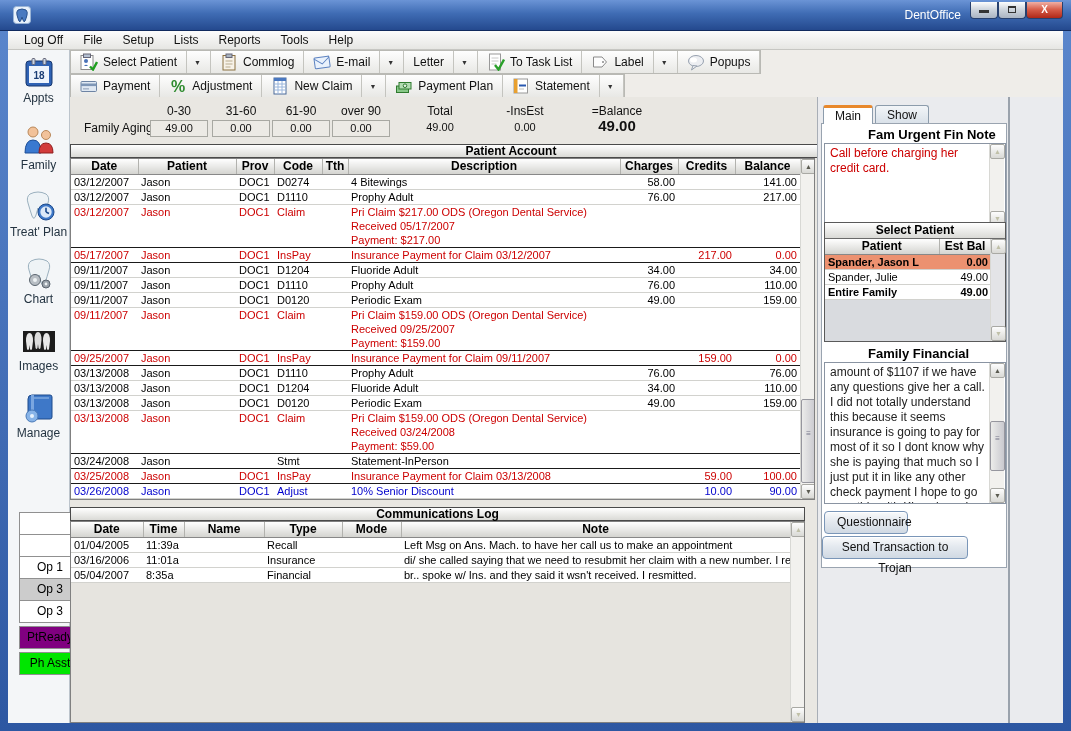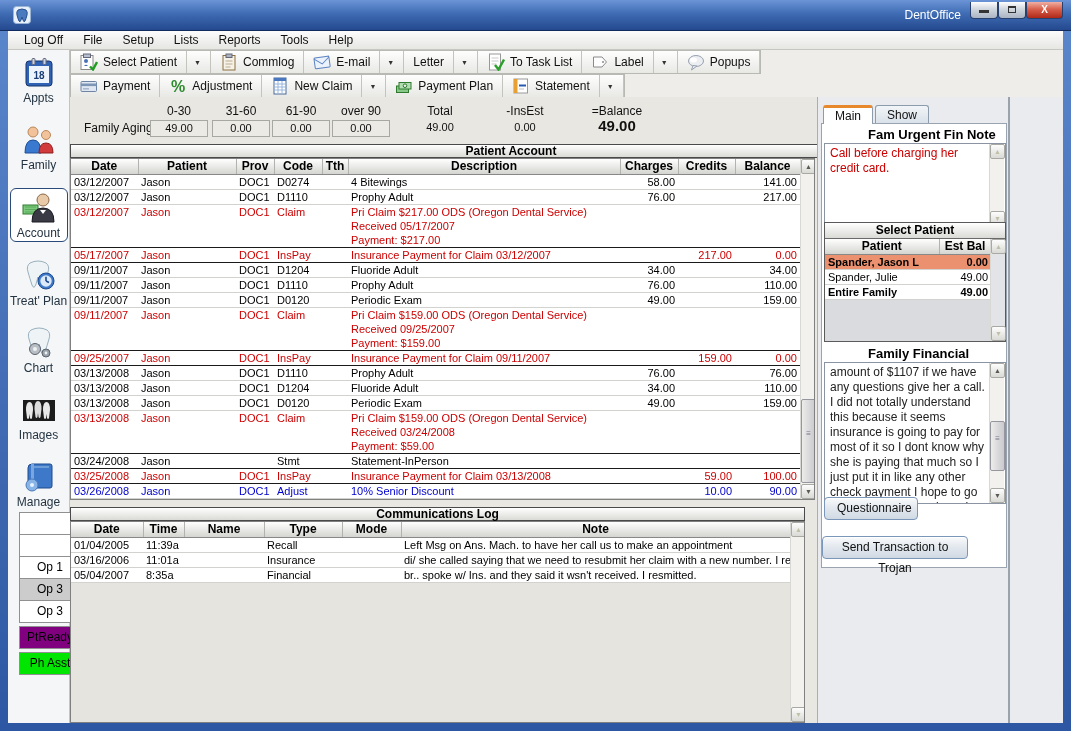--- a/index.html
+++ b/index.html
@@ -308,32 +308,20 @@
         <div class="module">
           <div class="m-icon">
             <svg viewBox="0 0 34 32">
               <circle cx="11" cy="8" r="5" fill="#f2c29a" stroke="#b9885a"></circle>
               <path d="M3 29 Q3 16 11 16 Q19 16 19 29 Z" fill="#3a79d0" stroke="#1f4f96"></path>
               <circle cx="24" cy="11" r="4.5" fill="#f2c29a" stroke="#b9885a"></circle>
               <path d="M17 29 Q17 19 24 19 Q31 19 31 29 Z" fill="#d23b3b" stroke="#8f1f1f"></path>
             </svg>
           </div>
           <div class="m-label">Family</div>
-        </div>
-        <div class="module selected">
-          <div class="m-icon">
-            <svg viewBox="0 0 34 32">
-              <rect x="1" y="13" width="15" height="9" fill="#7cc87c" stroke="#2f7a2f"></rect>
-              <path d="M3 15 h11 M3 17.5 h11 M3 20 h11" stroke="#5aaa5a"></path>
-              <circle cx="21" cy="8" r="6" fill="#e8c9a8" stroke="#8a6848"></circle>
-              <path d="M10 30 Q10 16 21 16 Q32 16 32 30 Z" fill="#3a3a44" stroke="#1a1a22"></path>
-              <path d="M18 18 L21 22 L24 18" fill="#fff"></path>
-            </svg>
-          </div>
-          <div class="m-label">Account</div>
         </div>
         <div class="module">
           <div class="m-icon">
             <svg viewBox="0 0 34 32">
               <path d="M8 3 Q16 -1 24 3 Q28 6 26 12 Q24 19 22 25 Q20 30 18 24 L16 17 L14 24 Q12 30 10 25 Q8 19 6 12 Q4 6 8 3 Z" fill="#eef3f6" stroke="#9ab0be"></path>
               <circle cx="24" cy="21" r="8" fill="#3e78c8" stroke="#1c4a8c"></circle>
               <circle cx="24" cy="21" r="5.7" fill="#dce9f8"></circle>
               <path d="M24 21 L24 16.8 M24 21 L27 22.5" stroke="#1c4a8c" stroke-width="1.6" fill="none"></path>
             </svg>
           </div>
@@ -743,19 +731,19 @@
 
       <div class="rp-title abs" style="left:4px; top:222px;">Family Financial Notes</div>
       <div class="note-box" style="left:2px; top:238px; width:182px; height:142px; color:#222;">amount of $1107 if we have any questions give her a call.  I did not totally understand this because it seems insurance is going to pay for most of it so I dont know why she is paying that much so I just put it in like any other check payment I hope to go over this with Kim when she gets back.</div>
       <div class="sb" style="left:167px; top:239px; height:140px;">
         <div class="sb-btn" style="top:0;">▲</div>
         <div class="sb-thumb" style="top:58px; height:50px;"></div>
         <div class="sb-btn" style="top:125px;">▼</div>
       </div>
     </div>
 
-    <button class="rp-btn" style="left:6px; top:400px; width:94px;">Questionnaire</button>
+    <button class="rp-btn" style="left:6px; top:414px; width:84px;">Questionnaire</button>
     <button class="rp-btn" style="left:4px; top:439px; width:146px; padding:0 6px;">Send Transaction to Trojan</button>
 
     <div class="gutter-divider"></div>
   </div>
 
 </div>
 
 </body></html>

